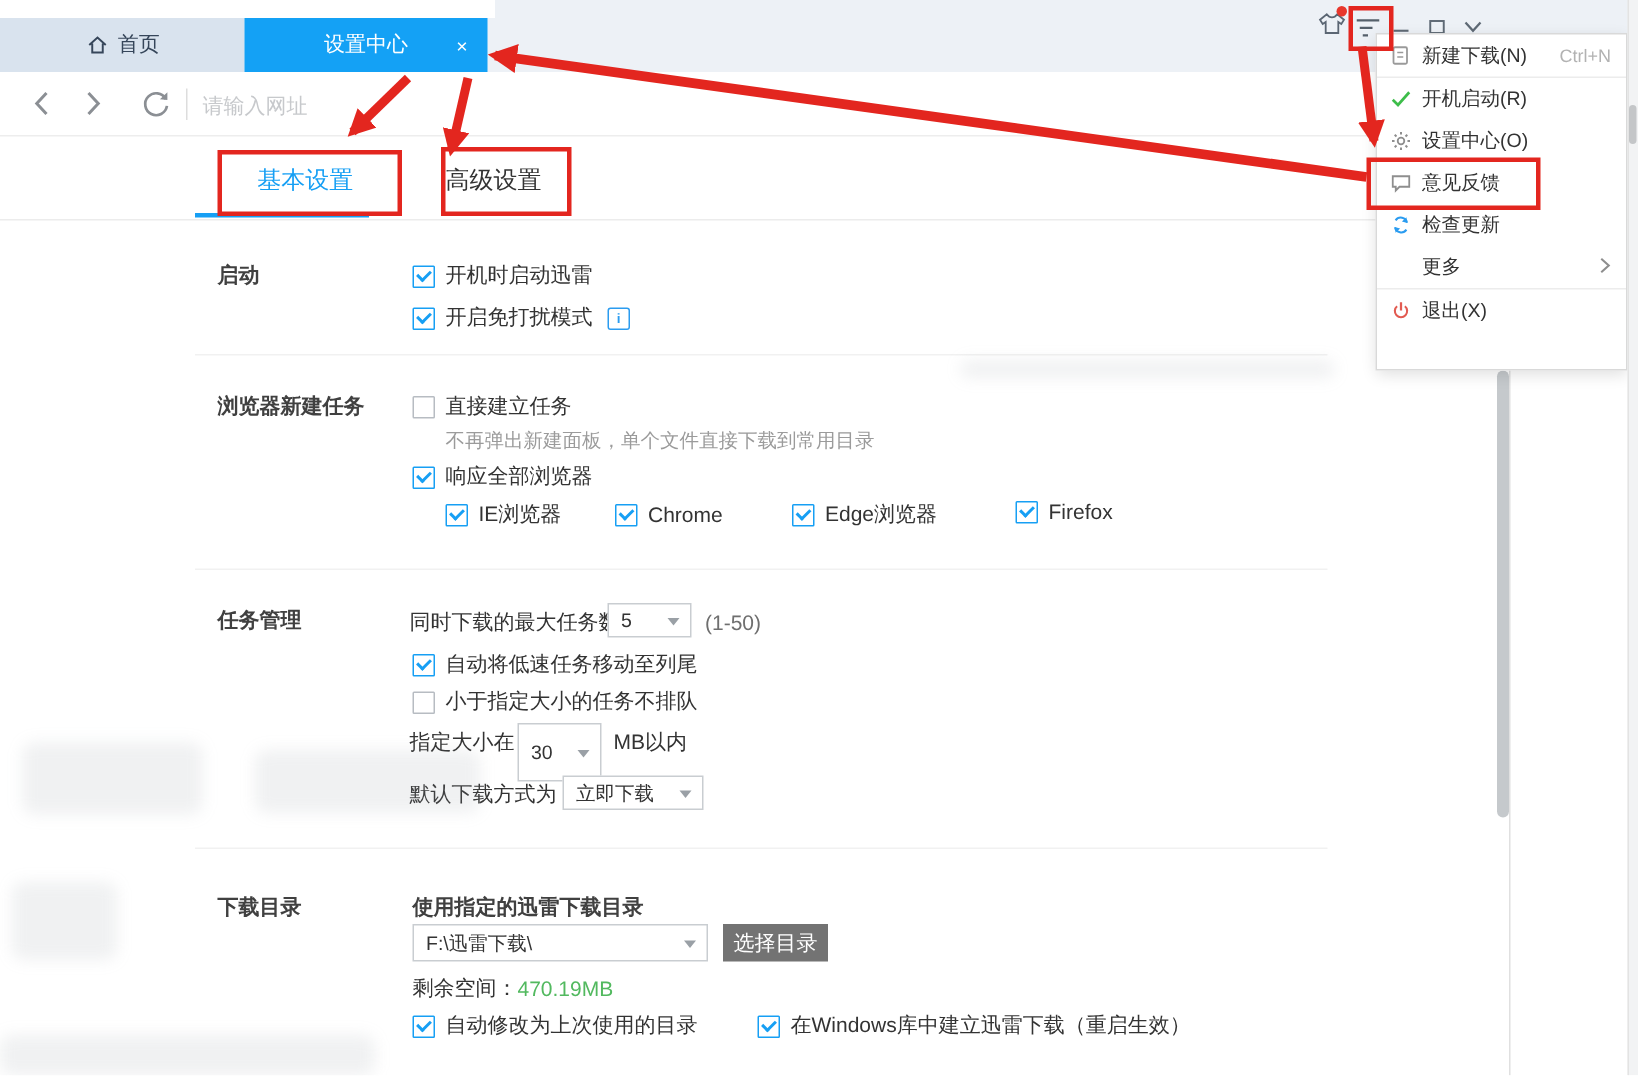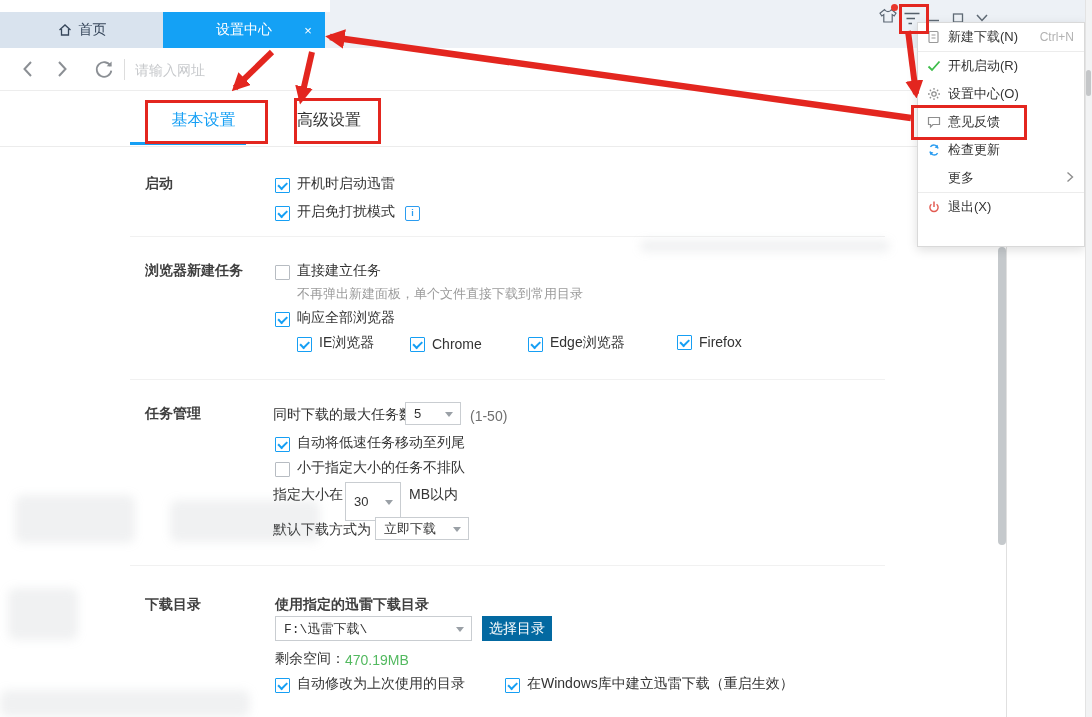--- a/index.html
+++ b/index.html
@@ -25,32 +25,32 @@
 
   
   .ptab{font-size:16px;top:109px;height:22px;display:flex;align-items:center;}
   .ptab-basic{left:145px;width:117px;justify-content:center;color:#169ff4;}
   .ptab-adv{left:297px;color:#333;}
   .ptab-underline{left:130px;top:142px;width:116px;height:3px;background:#169ff4;}
   .tabs-hairline{left:0;top:146px;width:1092px;height:1px;background:#ececec;}
   .divider{height:1px;background:#f1f1f1;left:130px;width:755px;}
 
   
-  .row{position:absolute;display:flex;align-items:flex-end;gap:7px;height:18px;font-size:14px;color:#333;white-space:nowrap;}
+  .row{position:absolute;display:flex;align-items:center;gap:7px;height:18px;font-size:14px;color:#333;white-space:nowrap;}
   .slabel{position:absolute;font-size:14px;color:#404040;font-weight:bold;}
   .desc{position:absolute;font-size:13px;color:#9b9b9b;white-space:nowrap;}
   .cb{width:13px;height:13px;border:1px solid #b7bcc2;background:#fff;position:relative;flex:0 0 auto;border-radius:1px;}
   .cb.on{border-color:#169ff4;}
   .cb.on::after{content:"";position:absolute;left:2px;top:2.5px;width:7px;height:3.5px;
                 border-left:2px solid #169ff4;border-bottom:2px solid #169ff4;transform:rotate(-45deg);}
   .dd{position:absolute;background:#fff;border:1px solid #c9cdd1;display:flex;align-items:center;
       padding-left:8px;font-size:13px;color:#333;box-sizing:border-box;}
   .dd::after{content:"";position:absolute;right:7px;top:50%;margin-top:-2px;
              border:4px solid transparent;border-top:5px solid #9aa0a6;}
-  .btn-blue{position:absolute;background:#0369a1;color:#fff;font-size:14px;display:flex;align-items:center;justify-content:center;font-family:Liberation Mono, monospace;}
+  .btn-blue{position:absolute;background:#737373;color:#fff;font-size:14px;display:flex;align-items:center;justify-content:center;font-family:Liberation Mono, monospace;}
   .info-ic{width:13px;height:13px;border:1px solid #2b9cf0;border-radius:2px;color:#2b9cf0;font-size:9px;line-height:13px;
            text-align:center;font-weight:bold;margin-left:3px;}
   .green{color:#52b95f;}
 
   
   .menu{left:917px;top:22px;width:168px;height:225px;background:#fff;border:1px solid #d9d9d9;
         box-shadow:0 3px 10px rgba(0,0,0,.13);z-index:40;display:flex;flex-direction:column;box-sizing:border-box;}
   .mi{height:28px;display:flex;align-items:center;padding:0 10px 0 8px;font-size:13px;color:#333;flex:0 0 auto;}
   .mi .ic{width:15px;height:15px;margin-right:7px;flex:0 0 auto;display:flex;align-items:center;justify-content:center;}
   .mi .sc{margin-left:auto;color:#b2b2b2;font-size:12px;}
@@ -222,21 +222,21 @@
   </div>
   <div class="row" style="left:273px;top:521px;">
     <span>默认下载方式为</span>
   </div>
   <div class="dd" style="left:375px;top:517px;width:94px;height:23px;">
     <span>立即下载</span>
   </div>
 
   <div class="slabel" style="left:145px;top:596px;">下载目录</div>
   <div class="slabel" style="left:275px;top:596px;">使用指定的迅雷下载目录</div>
-  <div class="dd" style="left:275px;top:616px;width:197px;height:25px;font-family:Liberation Mono, monospace;">
+  <div class="dd" style="left:275px;top:616px;width:197px;height:25px;">
     <span>F:\迅雷下载\</span>
   </div>
   <div class="btn-blue" style="left:482px;top:616px;width:70px;height:25px;">选择目录</div>
   <div class="row" style="left:275px;top:650px;gap:0;">
     <span>剩余空间：</span>
     <span class="green">470.19MB</span>
   </div>
   <div class="row" style="left:275px;top:675px;">
     <span class="cb on"></span>
     <span>自动修改为上次使用的目录</span>

